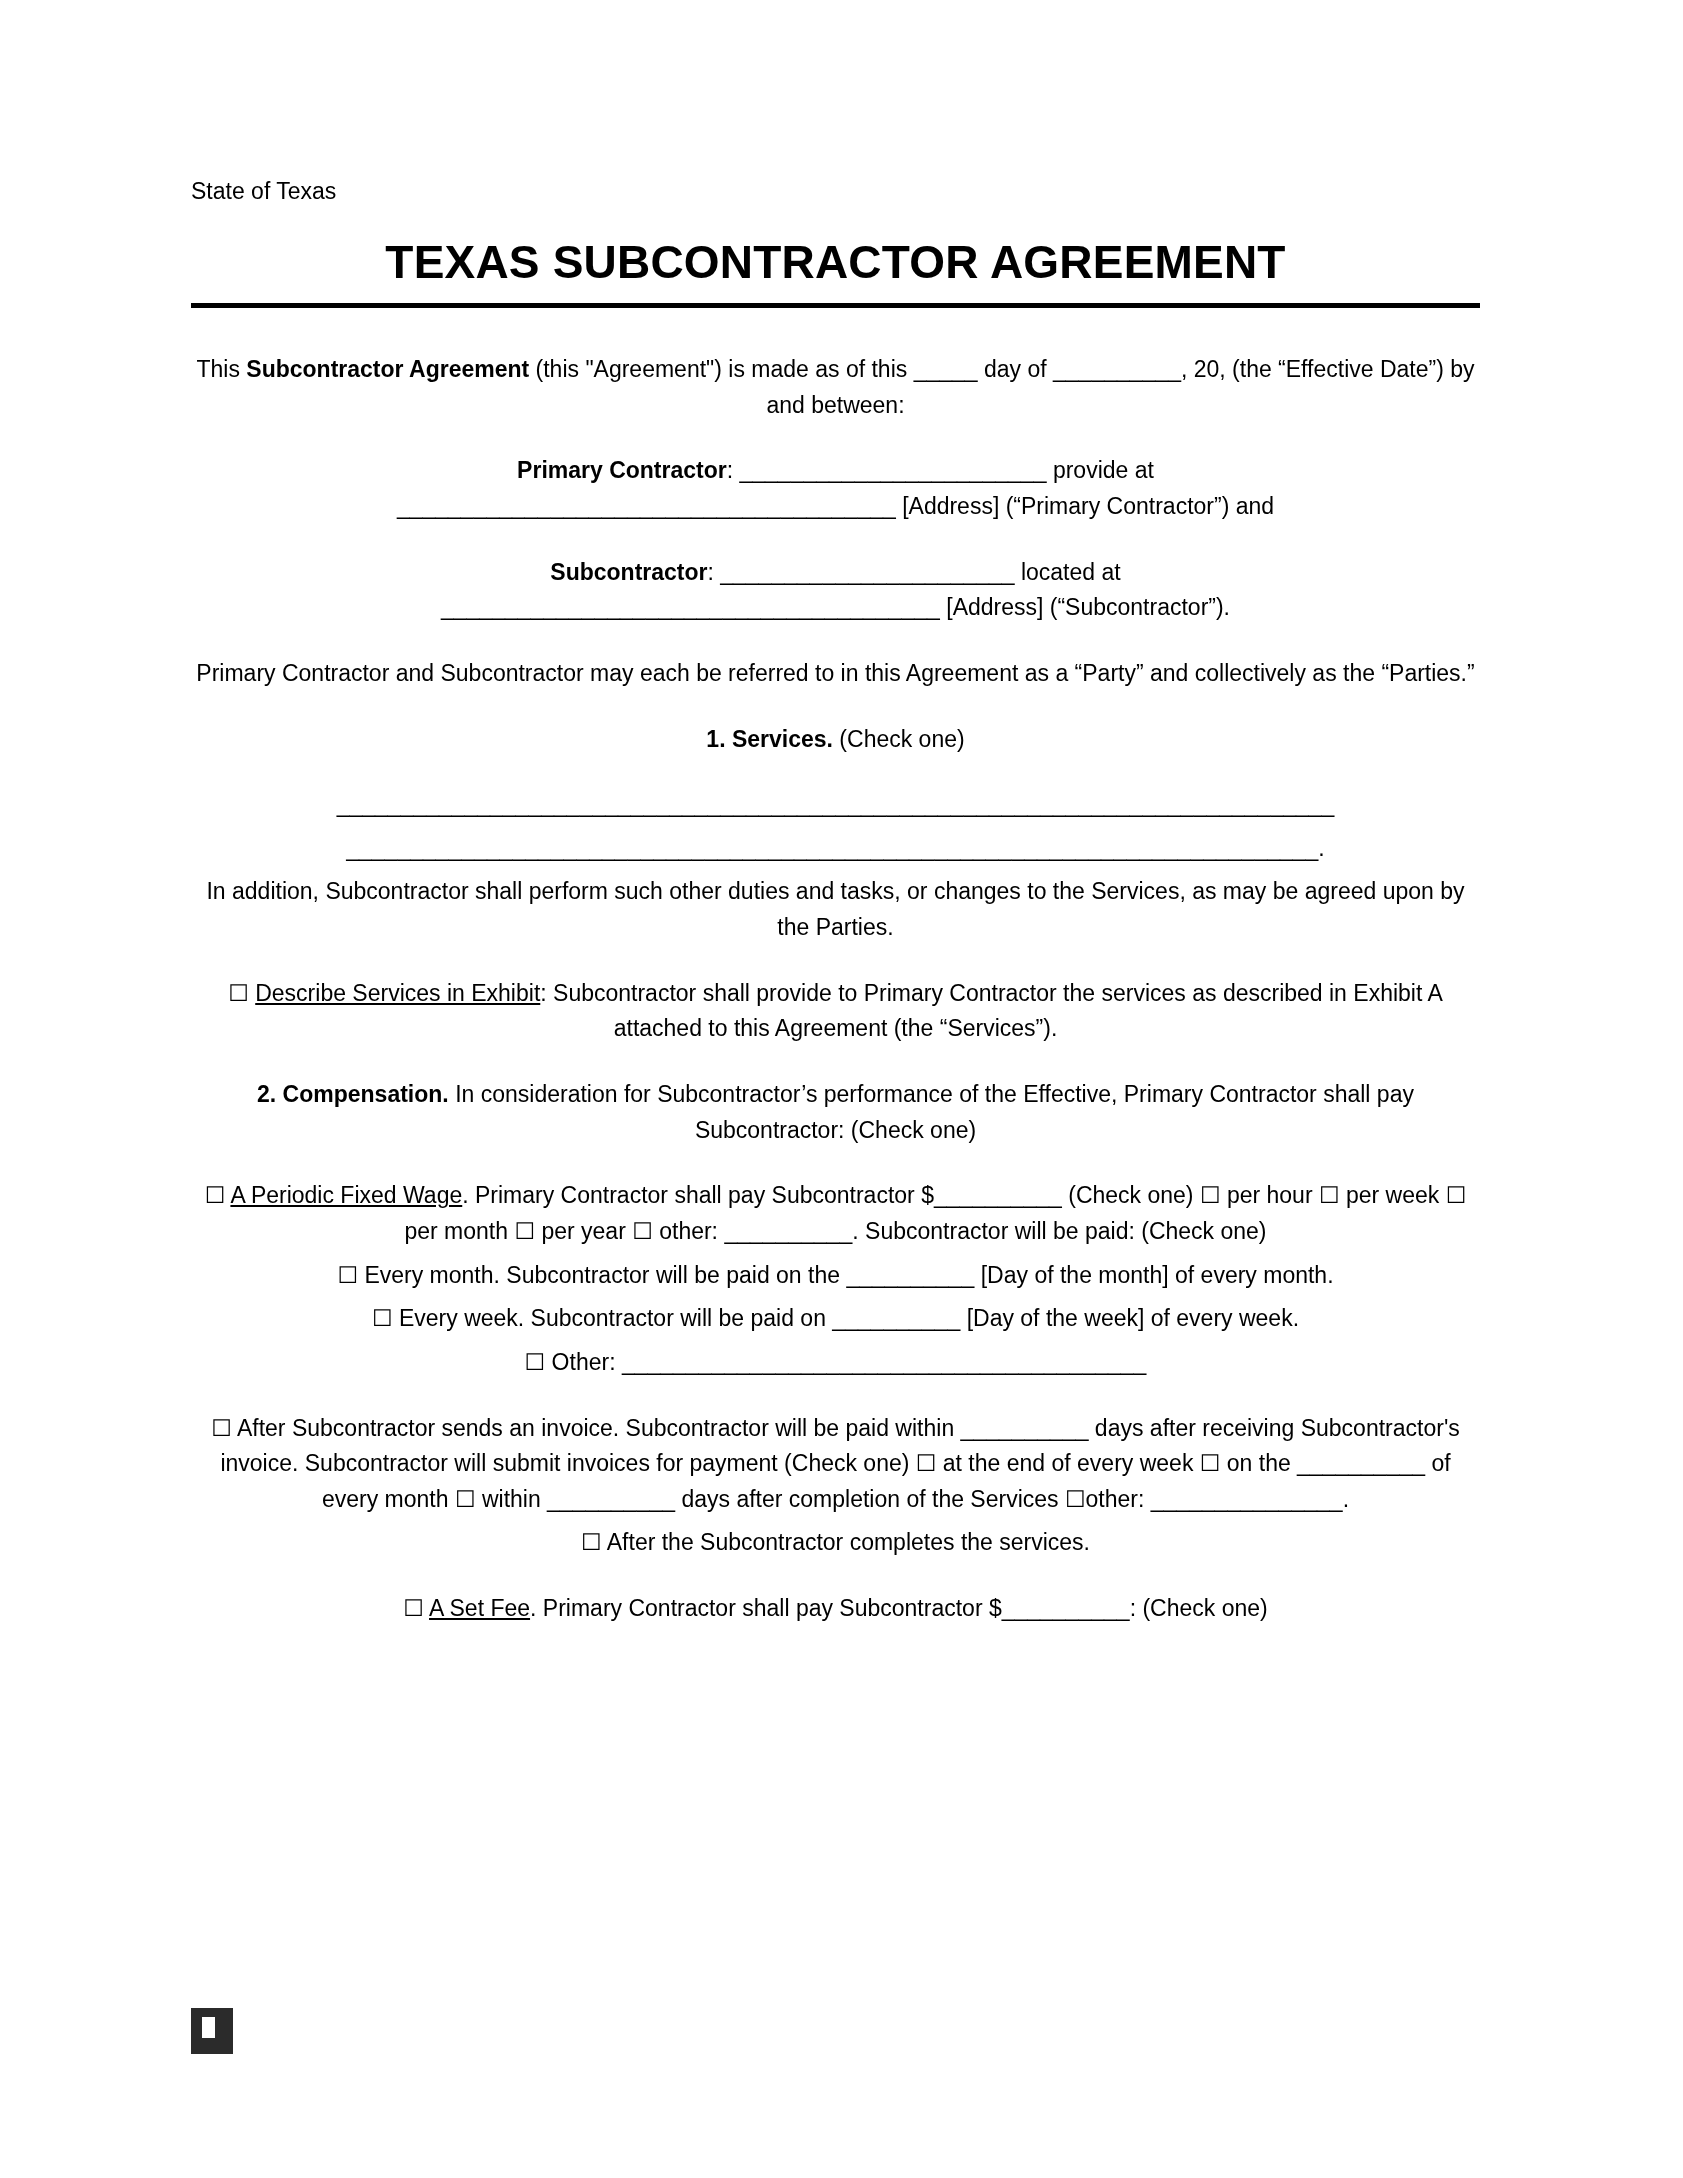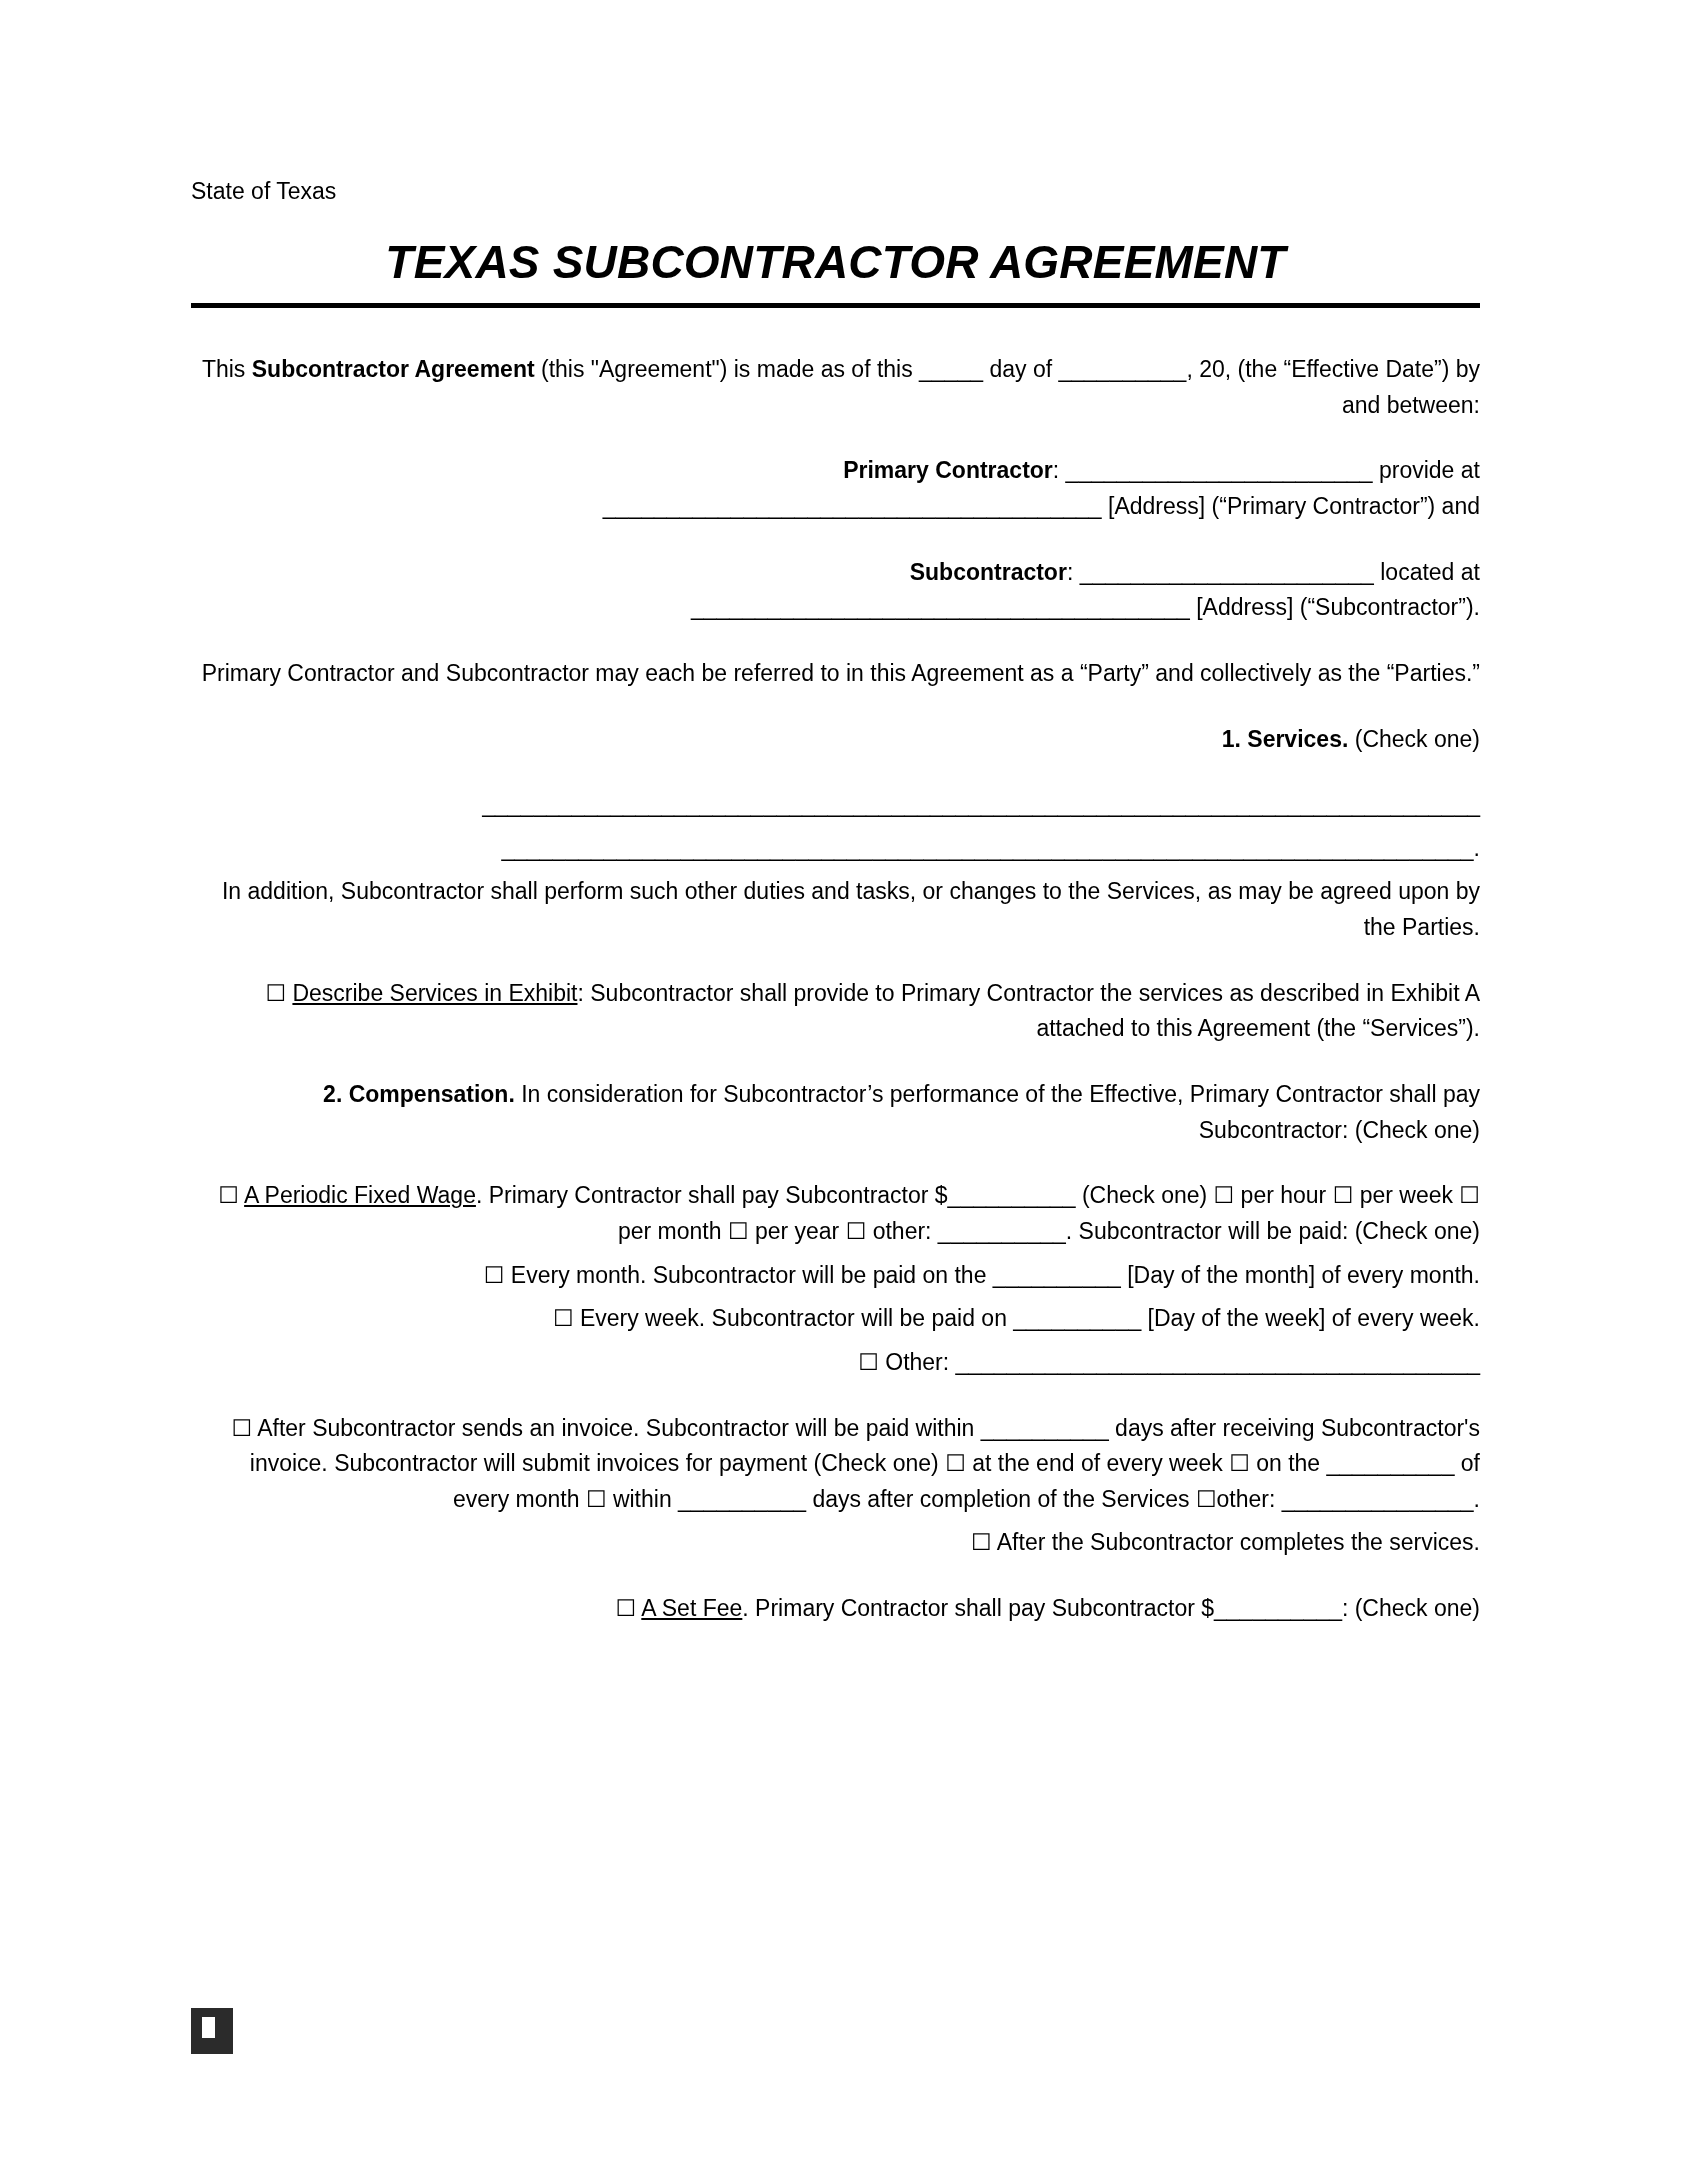--- a/index.html
+++ b/index.html
@@ -33,32 +33,31 @@
     line-height: 1.35;
     margin-bottom: 28px;
   }
   .doc-title {
     font-size: 46px;
     font-weight: bold;
     text-align: center;
     letter-spacing: 0.2px;
     padding-bottom: 14px;
     margin: 0;
-    font-style: italic;
   }
   .title-rule {
     border-bottom: 5px solid #000;
     width: 100%;
     margin-bottom: 44px;
   }
   p.body {
     font-size: 23px;
     line-height: 1.55;
     margin: 0 0 30px 0;
-    text-align: right;
+    text-align: center;
   }
   p.tight {
     margin-bottom: 8px;
   }
   .b { font-weight: bold; }
   .u { text-decoration: underline; }
   .cb { font-size: 23px; }
   .gap-md { margin-bottom: 34px; }
   .logo {
     position: absolute;

